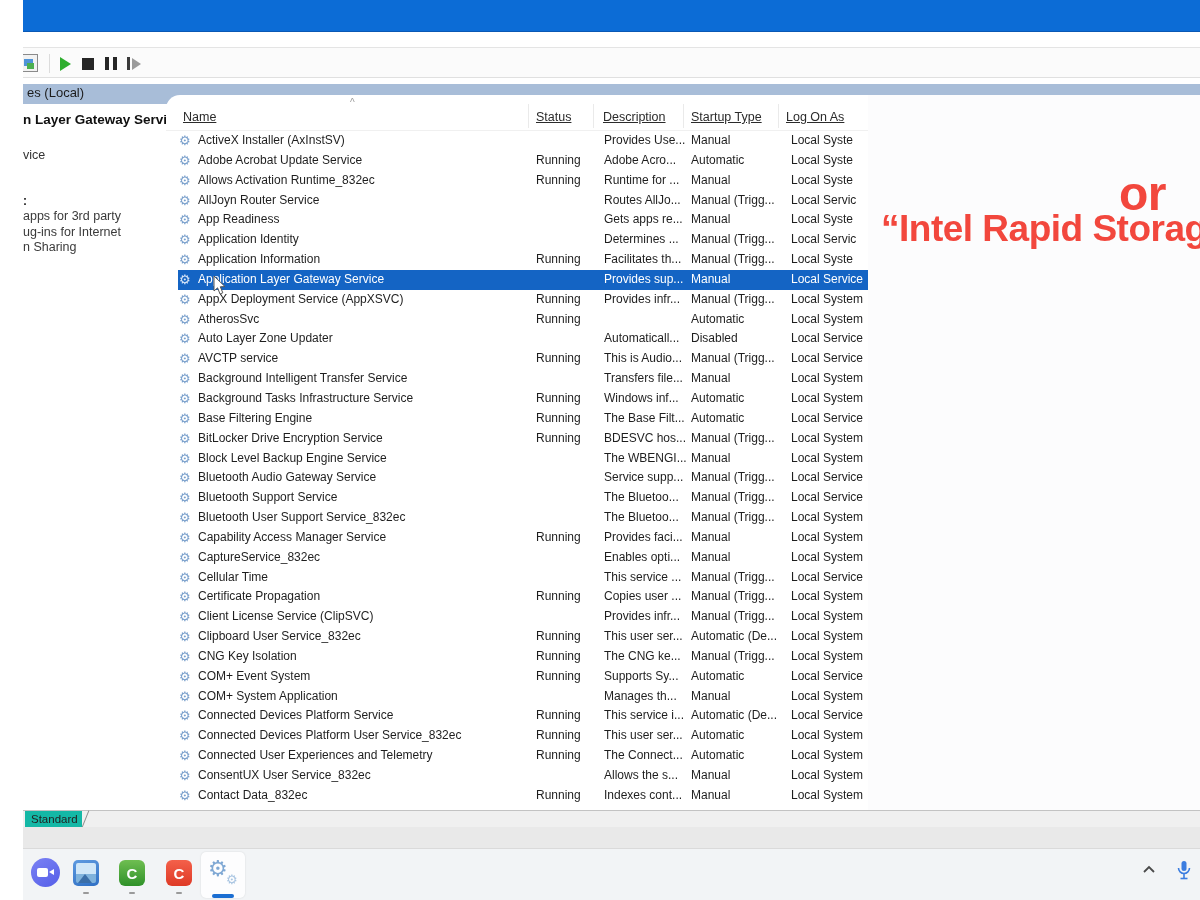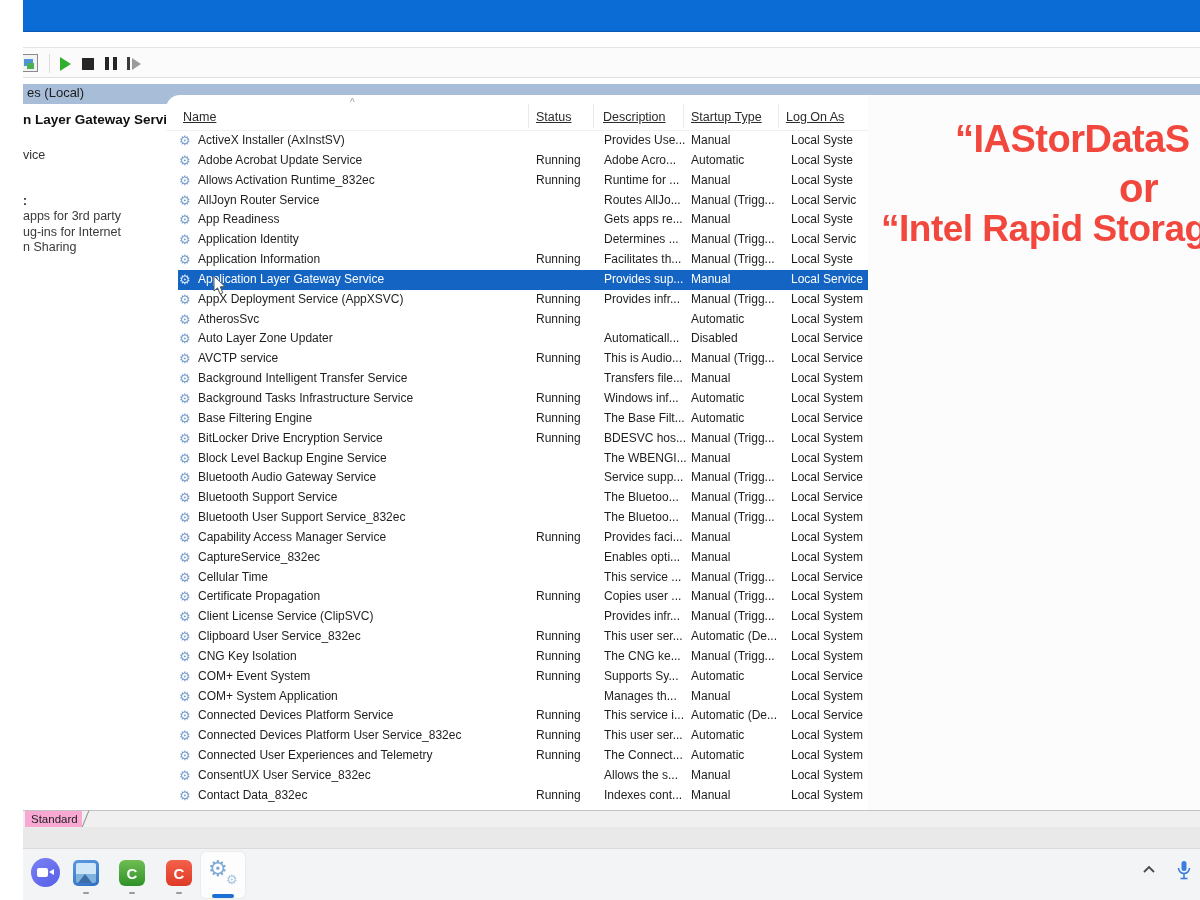--- a/index.html
+++ b/index.html
@@ -53,29 +53,29 @@
   .cname { left:32px; }
   .cstatus { left:370px; }
   .cdesc { left:438px; }
   .cstype { left:525px; }
   .clogon { left:625px; width:77px; overflow:hidden; }
 
   
   .right-blank { position:absolute; left:845px; top:95px; width:355px; height:715px; background:#fcfcfd; }
   .overlay-line { position:absolute; color:#f2473d; font-weight:bold; white-space:nowrap; letter-spacing:-0.5px; }
   .ol1 { left:932px; top:118px; font-size:38px; }
-  .ol2 { left:1096px; top:166px; font-size:40px; }
+  .ol2 { left:1096px; top:166px; font-size:48px; }
   .ol3 { left:858px; top:208px; font-size:37px; }
 
   
   .cursor { position:absolute; left:190px; top:276px; z-index:50; }
 
   
   .footer-strip { position:absolute; left:0; top:810px; width:1200px; height:17px; background:#f0f0f0; border-top:1px solid #c3c3c3; }
-  .footer-tab { position:absolute; left:2px; top:0px; height:16px; background:#f9a8d4; display:flex; align-items:center; padding:0 4px 0 6px; font-size:11.5px; color:#222; }
+  .footer-tab { position:absolute; left:2px; top:0px; height:16px; background:#14b8a6; display:flex; align-items:center; padding:0 4px 0 6px; font-size:11.5px; color:#222; }
   .tab-slash { position:absolute; left:62px; top:-1px; width:1px; height:18px; background:#8d8d8d; transform:rotate(22deg); }
   .gap-strip { position:absolute; left:0; top:827px; width:1200px; height:21px; background:#e9e9e9; }
 
   
   .taskbar { position:absolute; left:0; top:848px; width:1200px; height:52px; background:#f2f4f6; border-top:1px solid #dadada; }
   .tb-app { position:absolute; cursor:pointer; }
   .zoom-ic { left:8px; top:9px; width:29px; height:29px; border-radius:50%; background:linear-gradient(145deg,#7b82f4,#555ee8); }
   .zoom-ic .cam { position:absolute; left:6px; top:10px; width:11px; height:9px; background:#fff; border-radius:2px; }
   .zoom-ic .lens { position:absolute; left:18px; top:11px; width:0; height:0; border-right:5px solid #fff; border-top:3.5px solid transparent; border-bottom:3.5px solid transparent; }
   .photos-ic { left:50px; top:11px; width:26px; height:26px; border-radius:5px; background:linear-gradient(160deg,#5e9ae0,#2f6fc4); padding:3px; }
@@ -425,21 +425,20 @@
           <span class="gear">⚙</span>
           <span class="cname">Contact Data_832ec</span>
           <span class="cstatus">Running</span>
           <span class="cdesc">Indexes cont...</span>
           <span class="cstype">Manual</span>
           <span class="clogon">Local System</span>
         </div>
       </div>
   </div>
 
-  <div class="overlay-line ol1">“IAStorDataS</div>
   <div class="overlay-line ol2">or</div>
   <div class="overlay-line ol3">“Intel Rapid Storag</div>
 
   <div class="cursor">
     <svg width="14" height="20" viewBox="0 0 14 20">
       <path d="M1,0 L1,15 L4.6,11.8 L7,18 L9.8,16.8 L7.3,10.8 L12,10.6 Z" fill="#ffffff" stroke="#555555" stroke-width="1"></path>
     </svg>
   </div>
 
   <div class="footer-strip">

